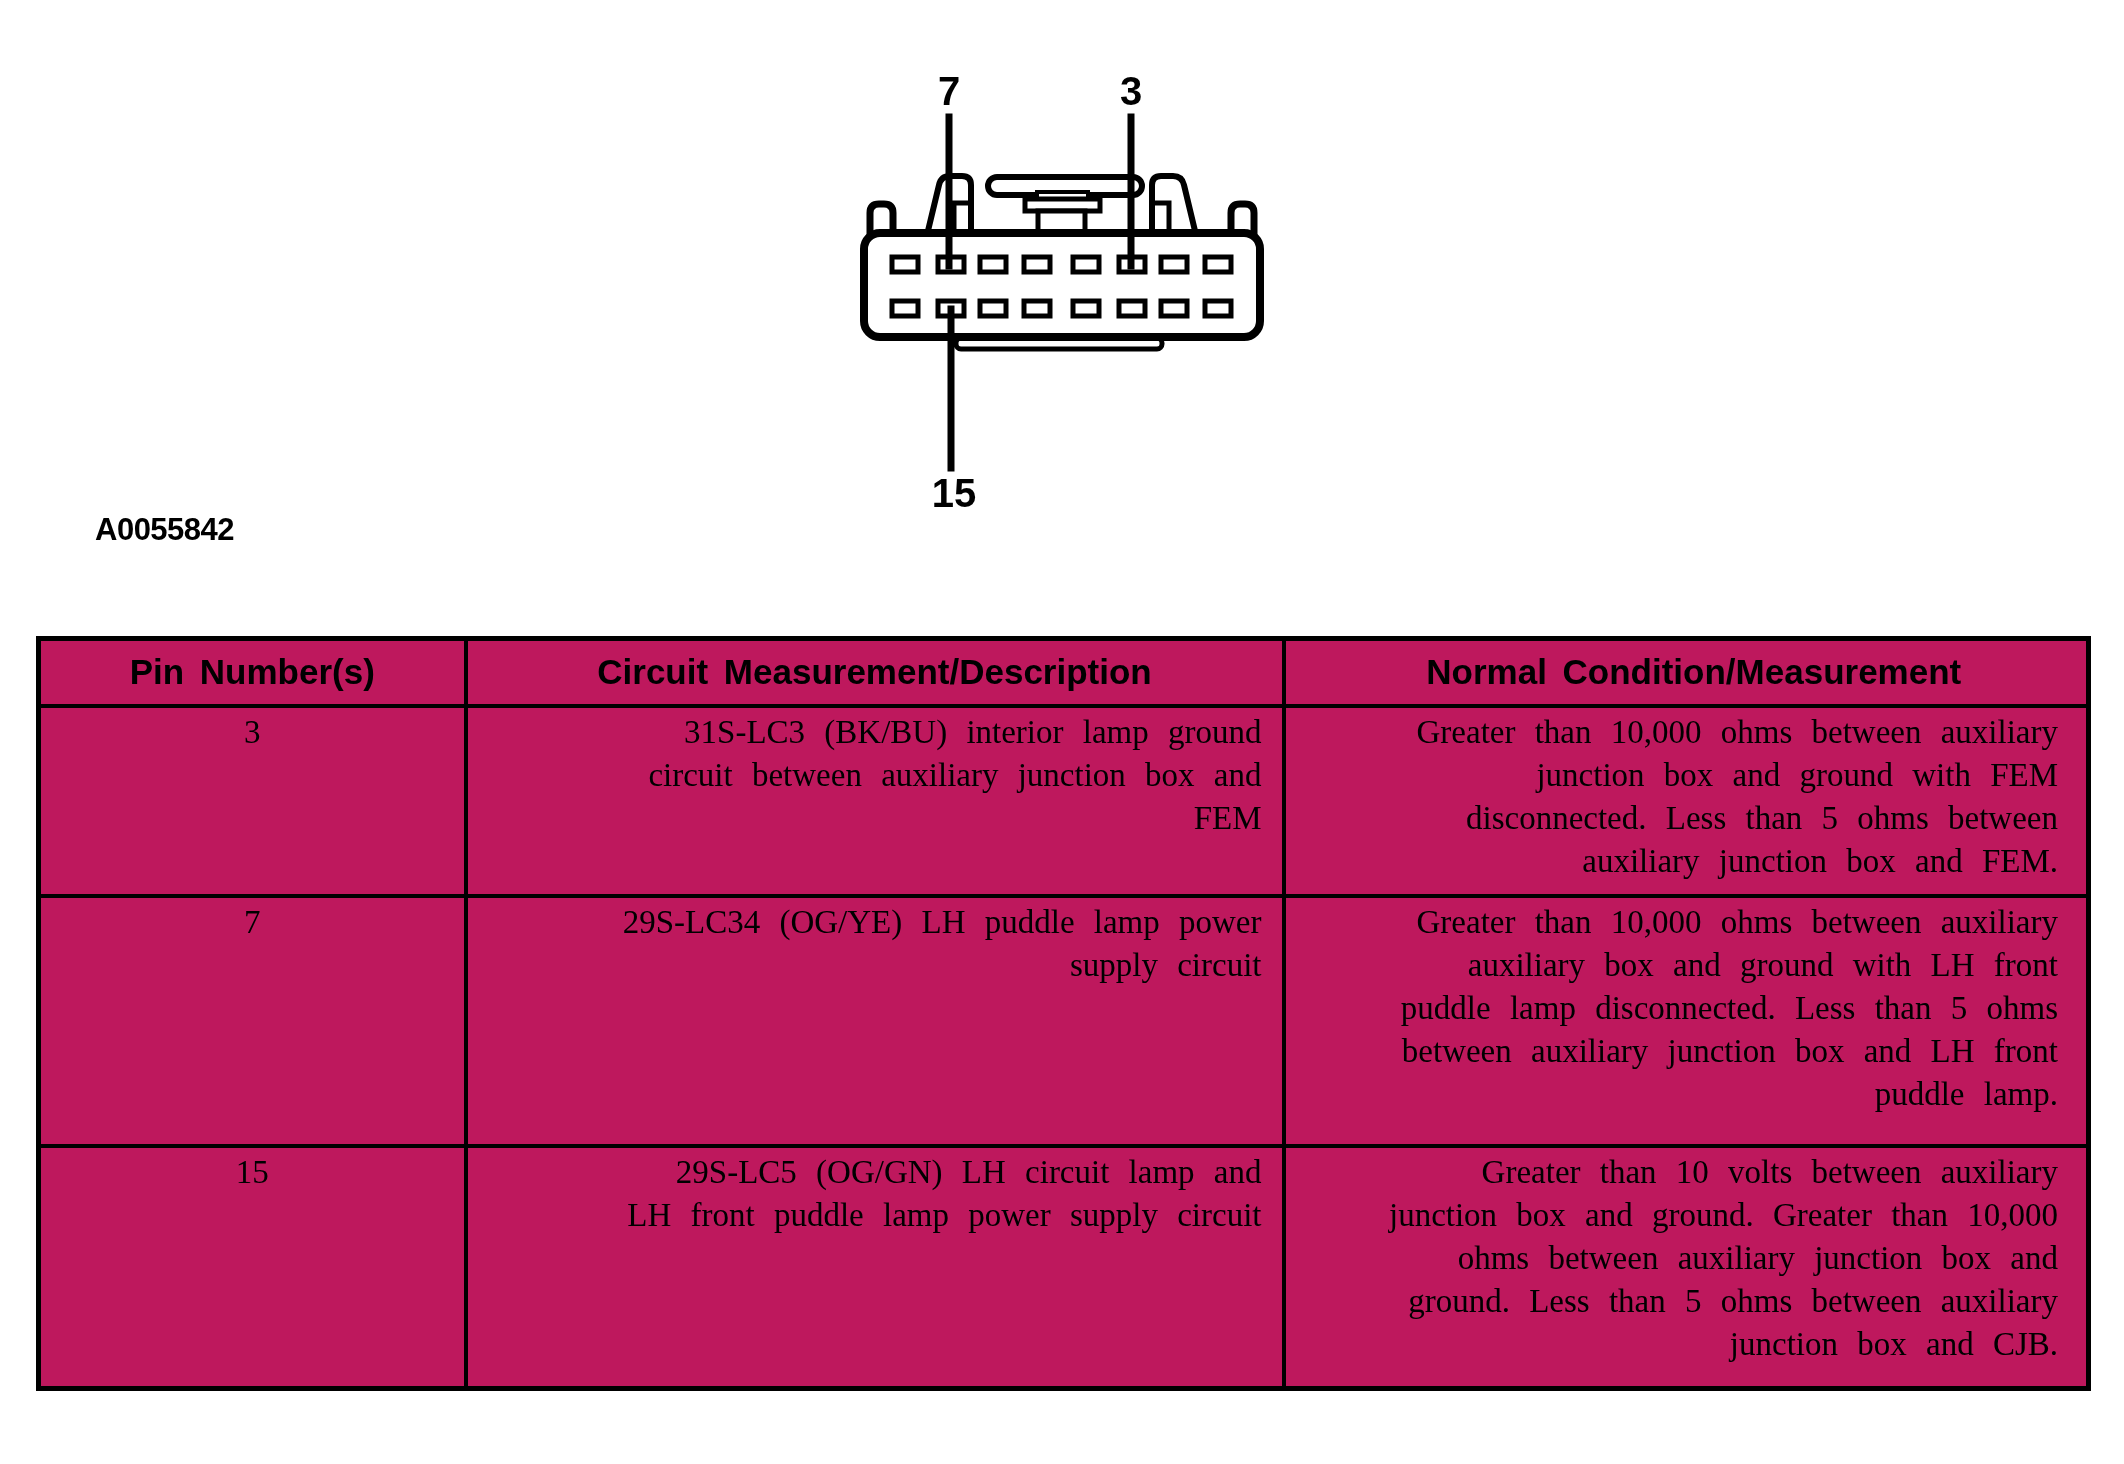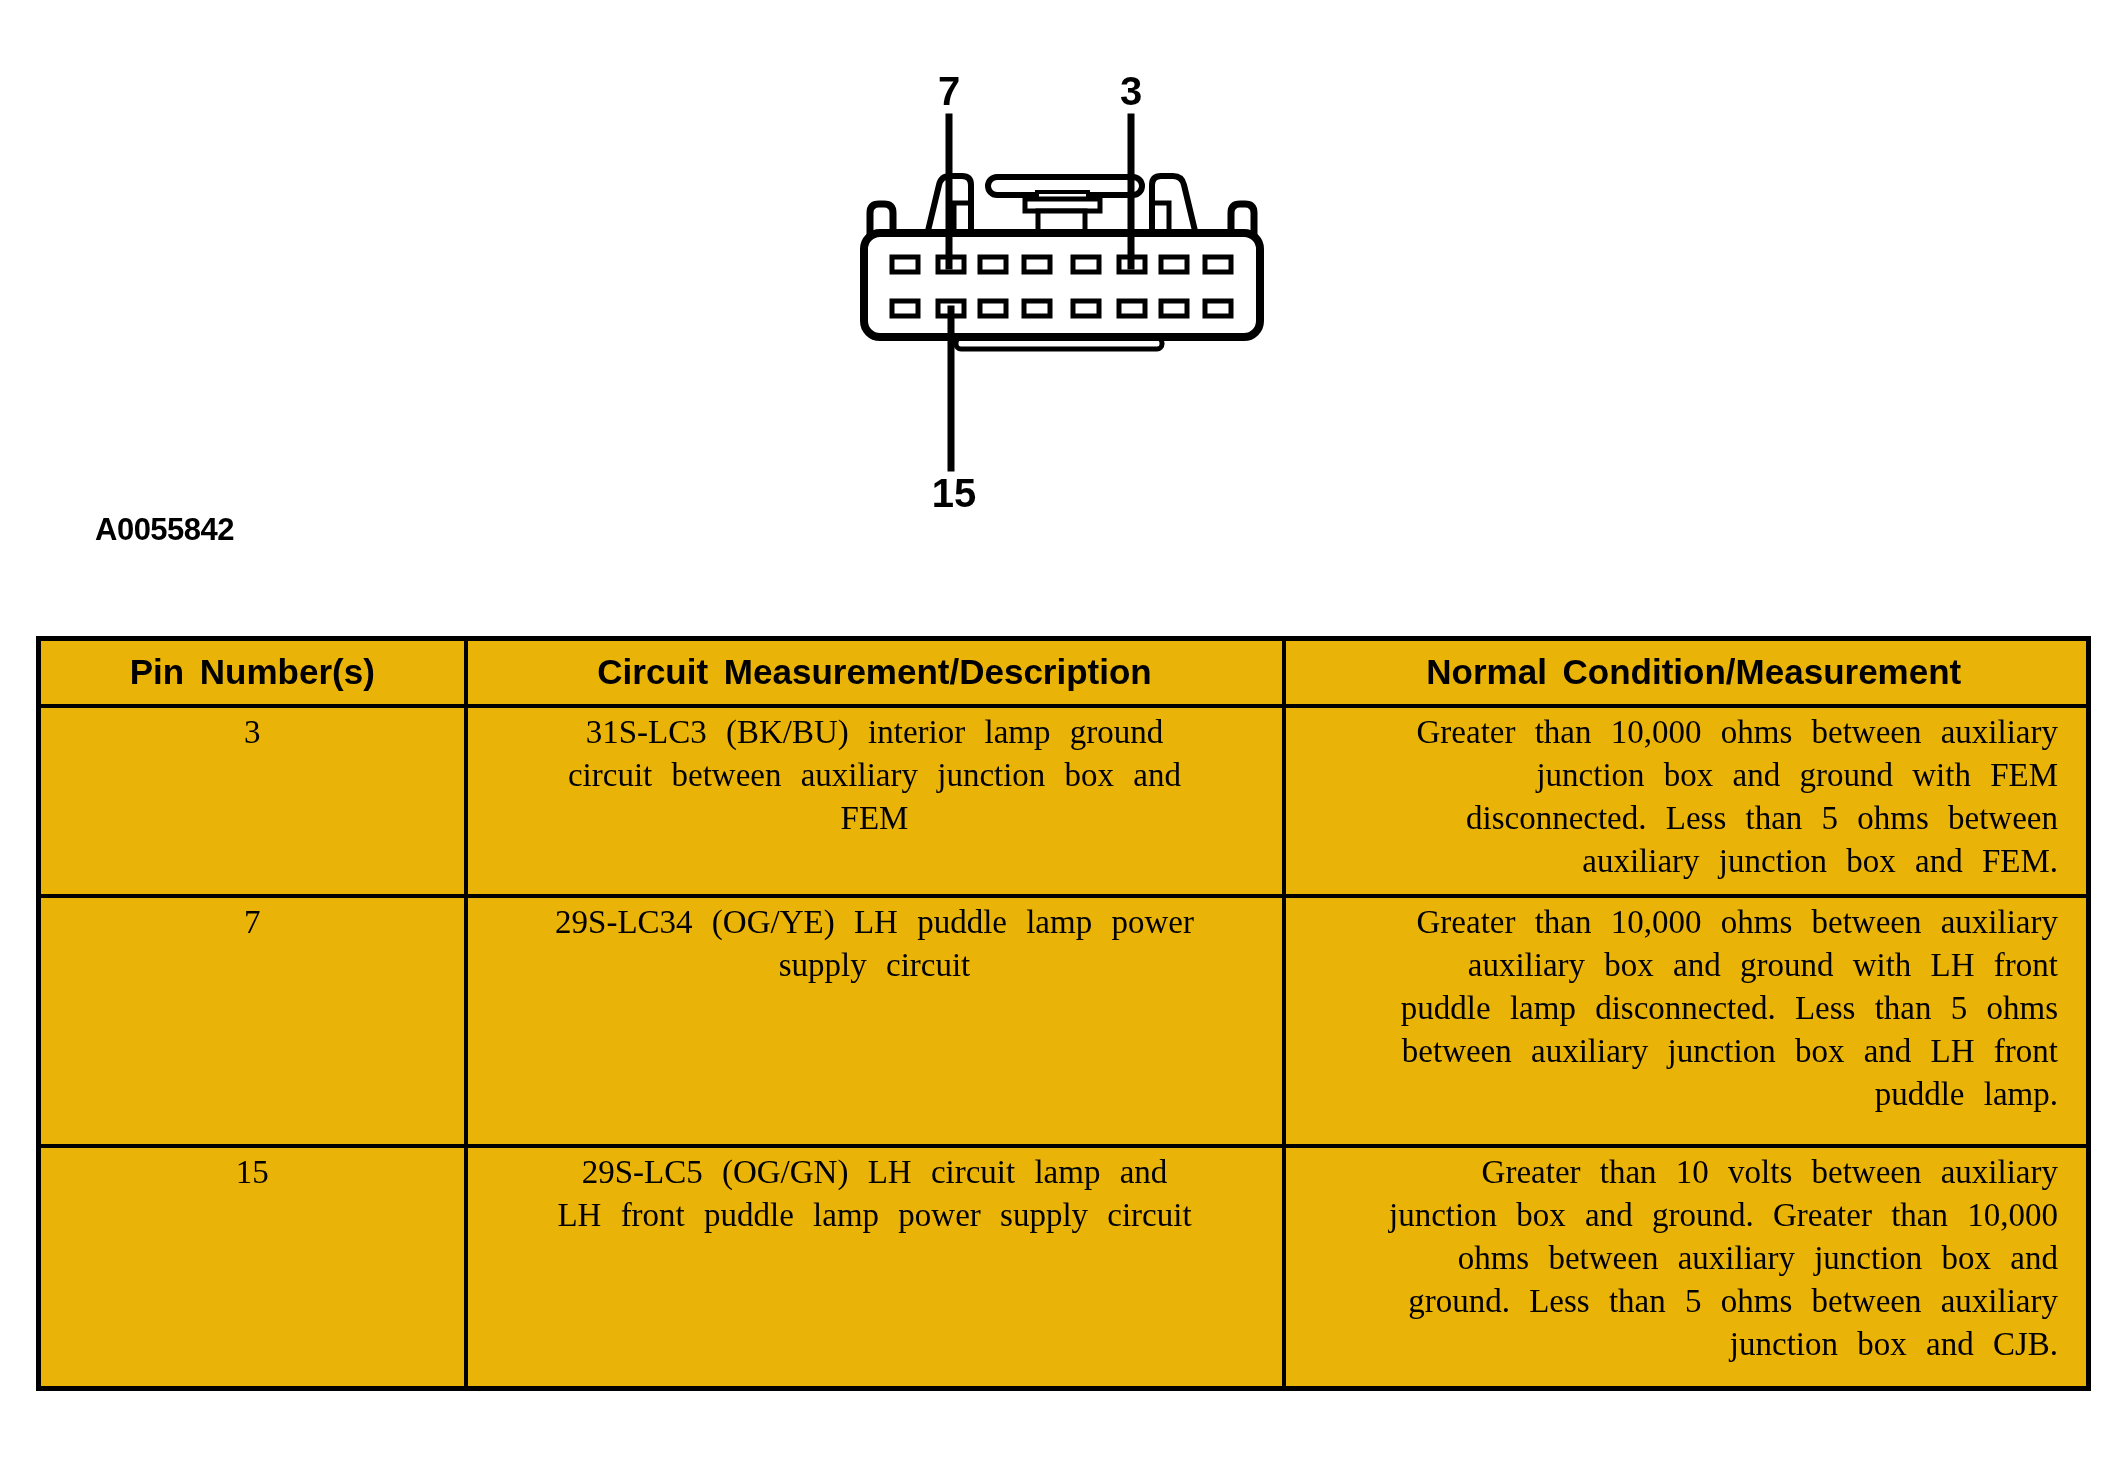--- a/index.html
+++ b/index.html
@@ -9,30 +9,30 @@
   .diagram{position:absolute;left:850px;top:55px;width:440px;height:460px;}
   .diagram svg{display:block;width:440px;height:460px;}
   .callout-label{font-family:"Liberation Sans", sans-serif;font-weight:bold;font-size:40px;}
   
   .figure-id{position:absolute;left:95px;top:512px;
              font-family:"Liberation Sans", sans-serif;font-weight:bold;font-size:31px;
              letter-spacing:-0.5px;}
   
   table.pin-table{position:absolute;left:36px;top:636px;width:2050px;
                   border-collapse:collapse;table-layout:fixed;
-                  border:5px solid #000;background:#eab308;
+                  border:5px solid #000;background:#be185d;
                   font-size:33px;}
   .pin-table th,.pin-table td{border:4px solid #000;overflow:hidden;}
   .pin-table thead th{font-family:"Liberation Sans", sans-serif;font-weight:bold;font-size:35px;
                       vertical-align:middle;word-spacing:6px;padding:0 10px;}
   .pin-table th.c1,.pin-table th.c2{text-align:center;}
   .pin-table th.c3{text-align:center;padding-left:26px;}
   .pin-table tbody td{vertical-align:top;line-height:43px;padding-top:3px;word-spacing:11px;}
   .pin-table td.c1{text-align:center;}
-  .pin-table td.c2{text-align:center;padding-left:20px;padding-right:20px;}
+  .pin-table td.c2{text-align:right;padding-left:20px;padding-right:20px;}
   .pin-table td.c3{text-align:right;padding-left:26px;padding-right:28px;}
 </style>
 </head>
 <body>
 
 <div class="page">
 
   <div class="diagram">
     <svg viewBox="0 0 440 460" xmlns="http://www.w3.org/2000/svg">
       <g stroke="#000" fill="none" stroke-linecap="square">

